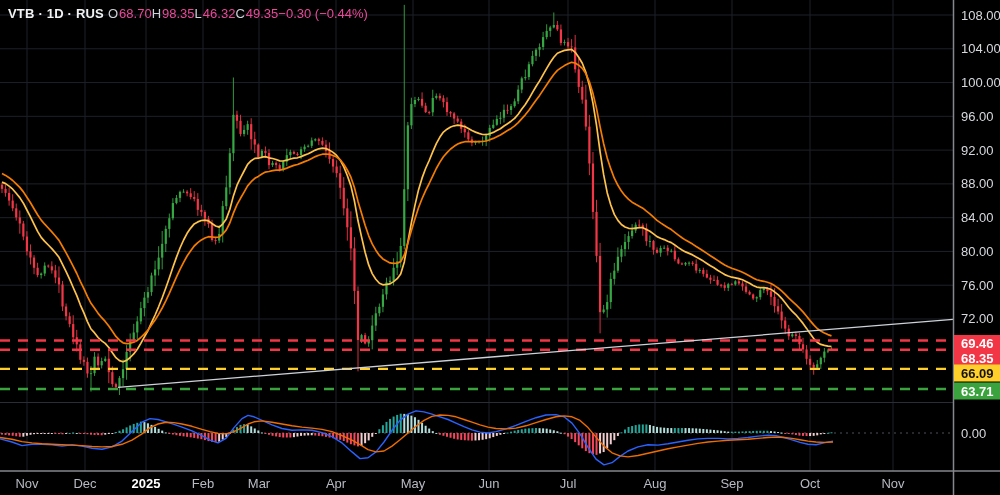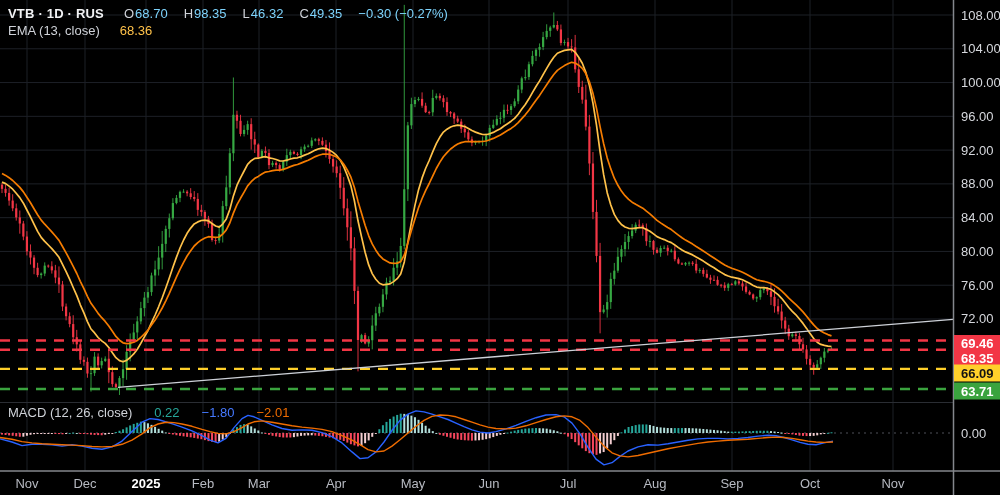--- a/index.html
+++ b/index.html
@@ -1,24 +1,24 @@
 <!DOCTYPE html>
 <html><head>
 <meta charset="utf-8">
 <style>
   html,body{margin:0;padding:0;background:#000;}
   .root{position:relative;width:1000px;height:495px;background:#000;overflow:hidden;
         font-family:"Liberation Sans",sans-serif;-webkit-font-smoothing:antialiased;}
   svg{position:absolute;left:0;top:0;display:block;}
   .legend{position:absolute;left:8px;z-index:5;font-size:13px;line-height:17px;color:#d6d8dd;white-space:nowrap;}
-  .lrow{display:flex;align-items:center;gap:16px;height:17px;}
+  .lrow{display:flex;align-items:center;gap:0;height:17px;}
   .sym{font-weight:700;color:#f1f2f4;letter-spacing:.2px;margin-right:4px;}
   .pair{display:inline-flex;gap:1px;}
   .k{color:#cfd2d8;}
-  .red{color:#7dd3fc;}
+  .red{color:#ec4899;}
   .ema-label{color:#cfd2d8;}
   .v13{color:#ffc24a;margin-left:4px;}
   .v21{color:#f57c00;margin-left:4px;}
   .macd-legend{top:404px;}
   .mhist{color:#26a69a;margin-left:6px;}
   .mmacd{color:#4579ff;margin-left:6px;}
   .msig{color:#ef6c00;margin-left:6px;}
 </style>
 </head>
 <body>
@@ -823,29 +823,17 @@
           <span class="red">98.35</span>
         </span>
       <span class="pair">
           <span class="k">L</span>
           <span class="red">46.32</span>
         </span>
       <span class="pair">
           <span class="k">C</span>
           <span class="red">49.35</span>
         </span>
-      <span class="red">−0.30 (−0.27%)</span>
-    </div>
-    <div class="lrow">
-      <span class="ema-label">EMA (13, close)</span>
-      <span class="v13">68.36</span>
+      <span class="red">−0.30 (−0.44%)</span>
     </div>
   </div>
 
-  <div class="legend macd-legend">
-    <div class="lrow">
-      <span class="ema-label">MACD (12, 26, close)</span>
-      <span class="mhist">0.22</span>
-      <span class="mmacd">−1.80</span>
-      <span class="msig">−2.01</span>
-    </div>
-  </div>
 </div>
 
 </body></html>

